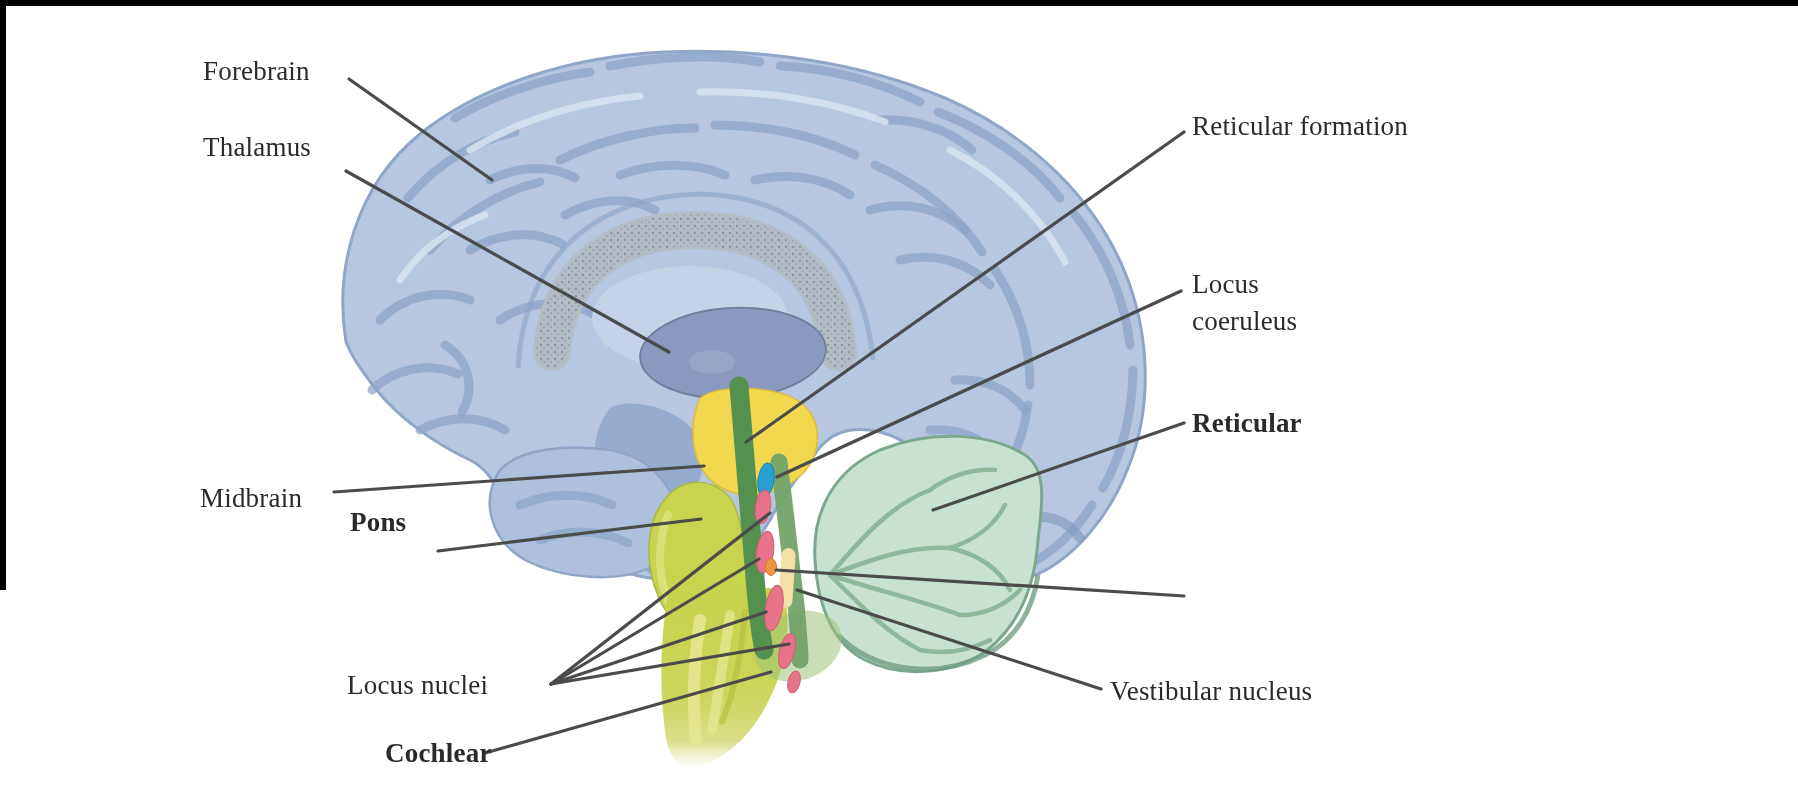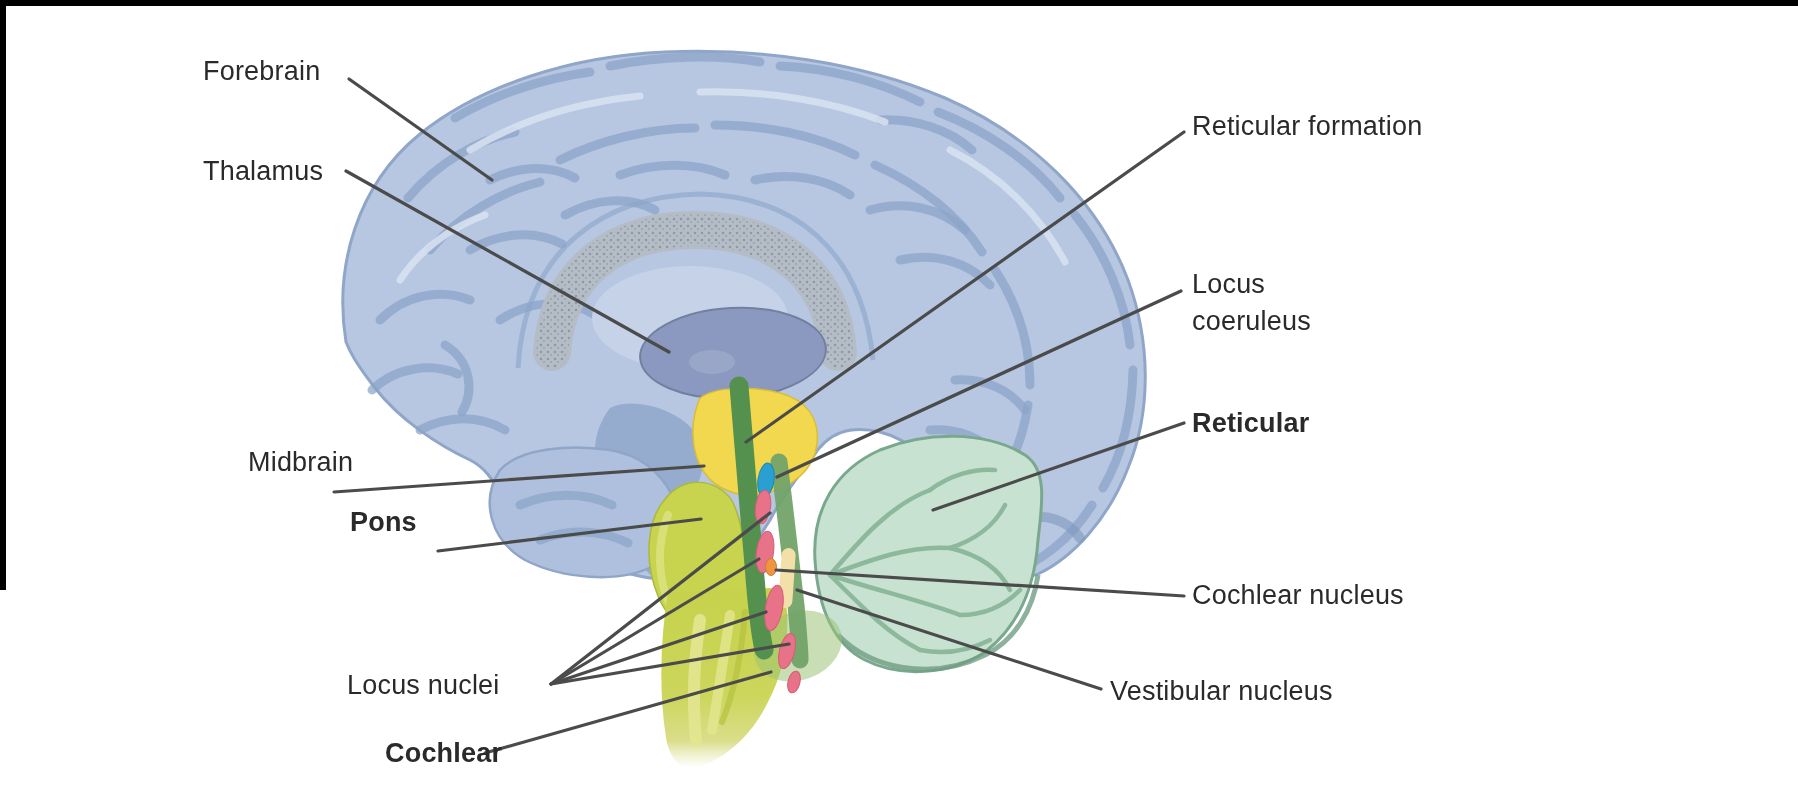--- a/index.html
+++ b/index.html
@@ -1,17 +1,17 @@
 <!DOCTYPE html>
 <html><head>
 <meta charset="utf-8">
 <style>
   html,body{margin:0;padding:0;background:#ffffff;}
   .stage{position:relative;width:1798px;height:790px;background:#ffffff;overflow:hidden;
-         font-family:Liberation Sans, sans-serif;}
+         font-family:Liberation Serif, serif;}
   .art{position:absolute;left:0;top:0;filter:blur(.35px);}
   .label{position:absolute;font-size:27px;color:#2a2a2a;white-space:nowrap;letter-spacing:.2px;}
   .label.bold{font-weight:bold;}
   .label.wrap{white-space:normal;width:165px;line-height:37px;}
   .frame{position:absolute;background:#000000;}
   .frame.top{left:0;top:0;width:1798px;height:6px;}
   .frame.left{left:0;top:0;width:6px;height:590px;}
   .frame.bottom{left:95px;top:794px;width:765px;height:7px;}
   
   .s{fill:none;stroke:#8aa3c8;stroke-width:9;stroke-linecap:round;opacity:.72;}
@@ -173,27 +173,26 @@
       <line x1="1101" y1="689" x2="797" y2="590"></line>
       <line x1="485" y1="753" x2="771" y2="672"></line>
       <line x1="551" y1="684" x2="770" y2="513"></line>
       <line x1="551" y1="684" x2="759" y2="559"></line>
       <line x1="551" y1="684" x2="766" y2="612"></line>
       <line x1="551" y1="684" x2="789" y2="644"></line>
     </g>
   </svg>
 
   <div class="label" style="left:203px;top:56px;">Forebrain</div>
-  <div class="label" style="left:203px;top:156px;">Thalamus</div>
+  <div class="label" style="left:203px;top:132px;">Thalamus</div>
   <div class="label wrap" style="left:1192px;top:266px;">Locus coeruleus</div>
   <div class="label" style="left:1192px;top:111px;">Reticular formation</div>
   <div class="label bold" style="left:1192px;top:408px;">Reticular</div>
-  <div class="label" style="left:200px;top:447px;margin-left:48px;">Midbrain</div>
+  <div class="label" style="left:200px;top:483px;">Midbrain</div>
   <div class="label bold" style="left:350px;top:507px;">Pons</div>
-  <div class="label" style="left:1192px;top:580px;">Cochlear nucleus</div>
   <div class="label" style="left:347px;top:670px;">Locus nuclei</div>
   <div class="label" style="left:1110px;top:676px;">Vestibular nucleus</div>
   <div class="label bold" style="left:385px;top:738px;">Cochlear</div>
 
   <div class="frame top"></div>
   <div class="frame left"></div>
   <div class="frame bottom"></div>
 </div>
 
 </body></html>

